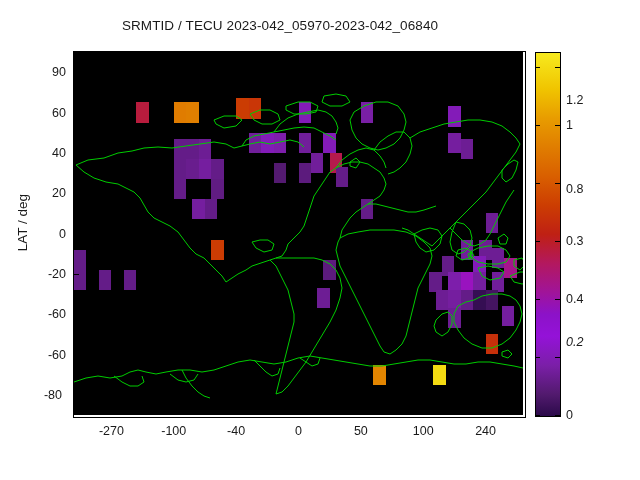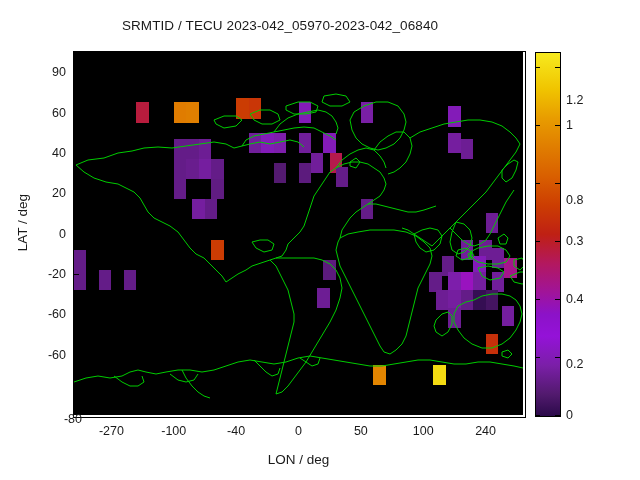--- a/index.html
+++ b/index.html
@@ -283,45 +283,44 @@
       <div class="tick ytick" style="left: 20px; width: 46px; top: 193.167px;">20</div>
       <div class="tickmark" style="left: 74px; top: 193.167px; width: 5px; height: 1px;"></div>
       <div class="tick ytick" style="left: 20px; width: 46px; top: 233.5px;">0</div>
       <div class="tickmark" style="left: 74px; top: 233.5px; width: 5px; height: 1px;"></div>
       <div class="tick ytick" style="left: 20px; width: 46px; top: 273.833px;">-20</div>
       <div class="tickmark" style="left: 74px; top: 273.833px; width: 5px; height: 1px;"></div>
       <div class="tick ytick" style="left: 20px; width: 46px; top: 314.167px;">-60</div>
       <div class="tickmark" style="left: 74px; top: 314.167px; width: 5px; height: 1px;"></div>
       <div class="tick ytick" style="left: 20px; width: 46px; top: 354.5px;">-60</div>
       <div class="tickmark" style="left: 74px; top: 354.5px; width: 5px; height: 1px;"></div>
-      <div class="tick ytick" style="left: 36px; width: 46px; top: 394.833px; margin-top: 24px;">-80</div>
+      <div class="tick ytick" style="left: 16px; width: 46px; top: 394.833px;">-80</div>
       <div class="tickmark" style="left: 74px; top: 394.833px; width: 5px; height: 1px;"></div>
     </div>
 
-  <div id="xlabel">LON / deg</div>
   <div id="ylabel">LAT / deg</div>
 
   <div id="cbar"></div>
   <div id="cbar-layer">
       <div class="cbtick" style="top: 63px; margin-top: 37px;">1.2</div>
       <div class="cbmark" style="left: 535px; top: 66.52px;"></div>
       <div class="cbmark" style="left: 555px; top: 66.52px;"></div>
       <div class="cbtick" style="top: 124.6px;">1</div>
       <div class="cbmark" style="left: 535px; top: 124.6px;"></div>
       <div class="cbmark" style="left: 555px; top: 124.6px;"></div>
-      <div class="cbtick" style="top: 200px;">0.8</div>
+      <div class="cbtick" style="top: 189px;">0.8</div>
       <div class="cbmark" style="left: 535px; top: 182.68px;"></div>
       <div class="cbmark" style="left: 555px; top: 182.68px;"></div>
       <div class="cbtick" style="top: 240.76px;">0.3</div>
       <div class="cbmark" style="left: 535px; top: 240.76px;"></div>
       <div class="cbmark" style="left: 555px; top: 240.76px;"></div>
       <div class="cbtick" style="top: 298.84px;">0.4</div>
       <div class="cbmark" style="left: 535px; top: 298.84px;"></div>
       <div class="cbmark" style="left: 555px; top: 298.84px;"></div>
-      <div class="cbtick" style="top: 364px;">0.2</div>
+      <div class="cbtick" style="top: 342px; font-style: italic;">0.2</div>
       <div class="cbmark" style="left: 535px; top: 356.92px;"></div>
       <div class="cbmark" style="left: 555px; top: 356.92px;"></div>
       <div class="cbtick" style="top: 415px;">0</div>
       <div class="cbmark" style="left: 535px; top: 415px;"></div>
       <div class="cbmark" style="left: 555px; top: 415px;"></div>
     </div>
 
 </div>
 
 </body></html>

